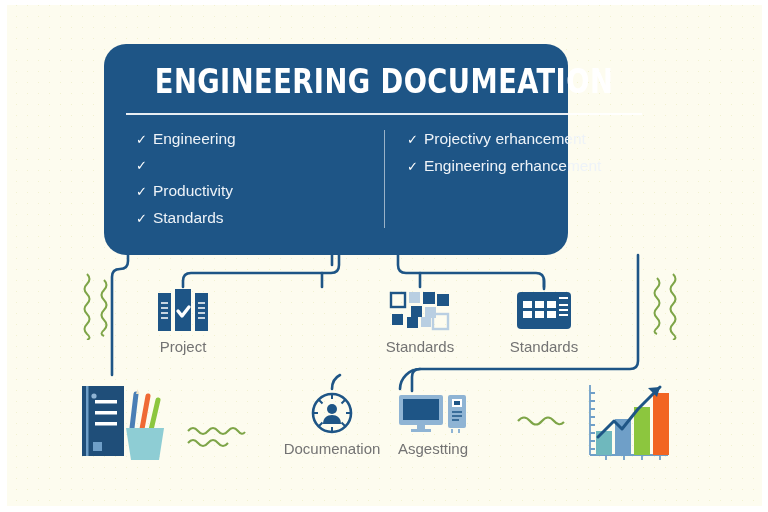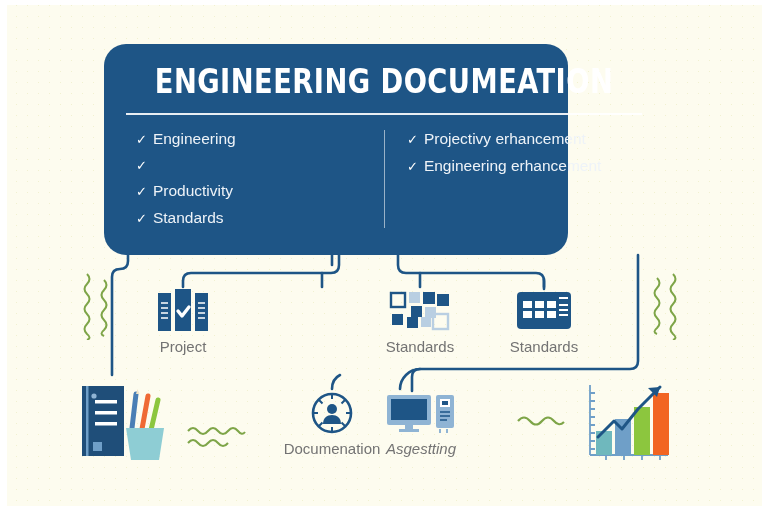--- a/index.html
+++ b/index.html
@@ -204,21 +204,21 @@
         <g stroke="#1e5586" stroke-width="2">
           <path d="M22 3v5M22 36v5M3 22h5M36 22h5M9 9l3.5 3.5M31.5 31.5L35 35M35 9l-3.5 3.5M12.5 31.5L9 35"></path>
         </g>
         <circle cx="22" cy="18" r="5" fill="#1e5586"></circle>
         <path d="M13 33c0-6 4-9 9-9s9 3 9 9z" fill="#1e5586"></path>
       </svg>
     </div>
     <div class="lbl">Documenation</div>
   </div>
 
-  <div class="node" style="left:366px;top:385px;font-style:italic;">
+  <div class="node" style="left:378px;top:385px;">
     <div class="glyph">
       <svg width="72" height="44" viewBox="0 0 72 44" xmlns="http://www.w3.org/2000/svg">
         <rect x="2" y="4" width="44" height="30" rx="2" fill="#8fb4d4"></rect>
         <rect x="6" y="8" width="36" height="21" fill="#1e5586"></rect>
         <path d="M20 34h8v5h-8z" fill="#8fb4d4"></path>
         <rect x="14" y="38" width="20" height="3" fill="#8fb4d4"></rect>
         <rect x="51" y="4" width="18" height="33" rx="2" fill="#8fb4d4"></rect>
         <rect x="55" y="8" width="10" height="8" fill="#ffffff"></rect>
         <rect x="57" y="10" width="6" height="4" fill="#1e5586"></rect>
         <g stroke="#1e5586" stroke-width="1.6">

